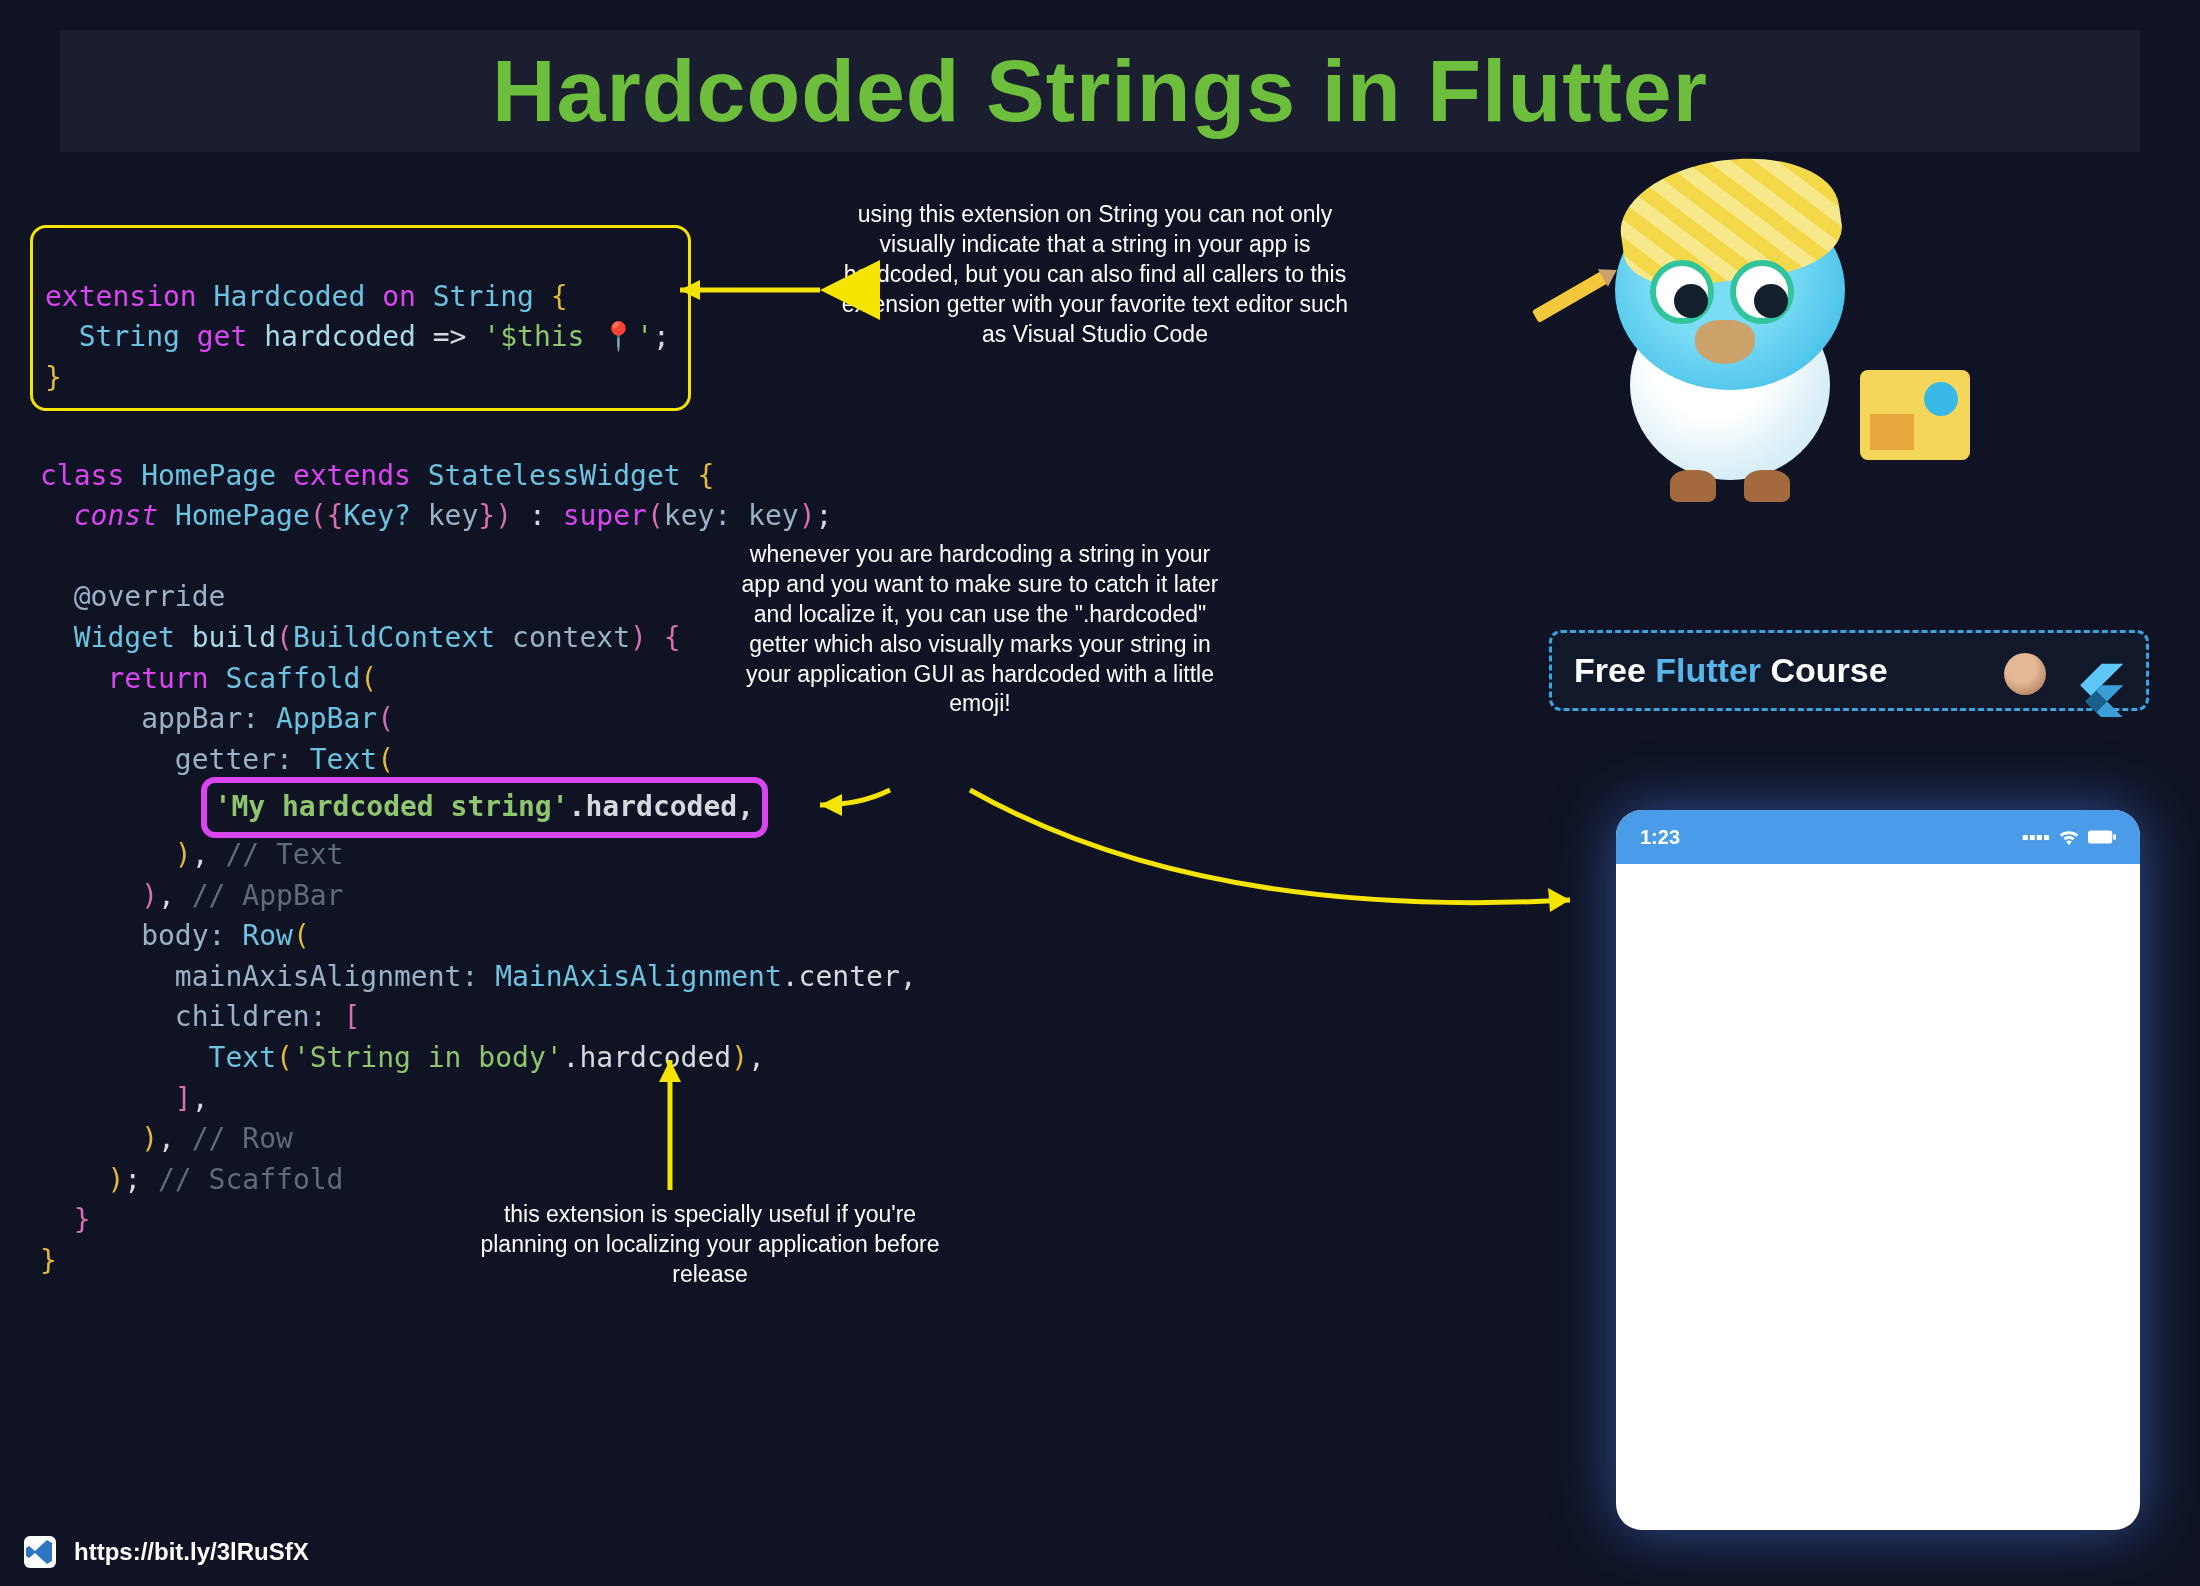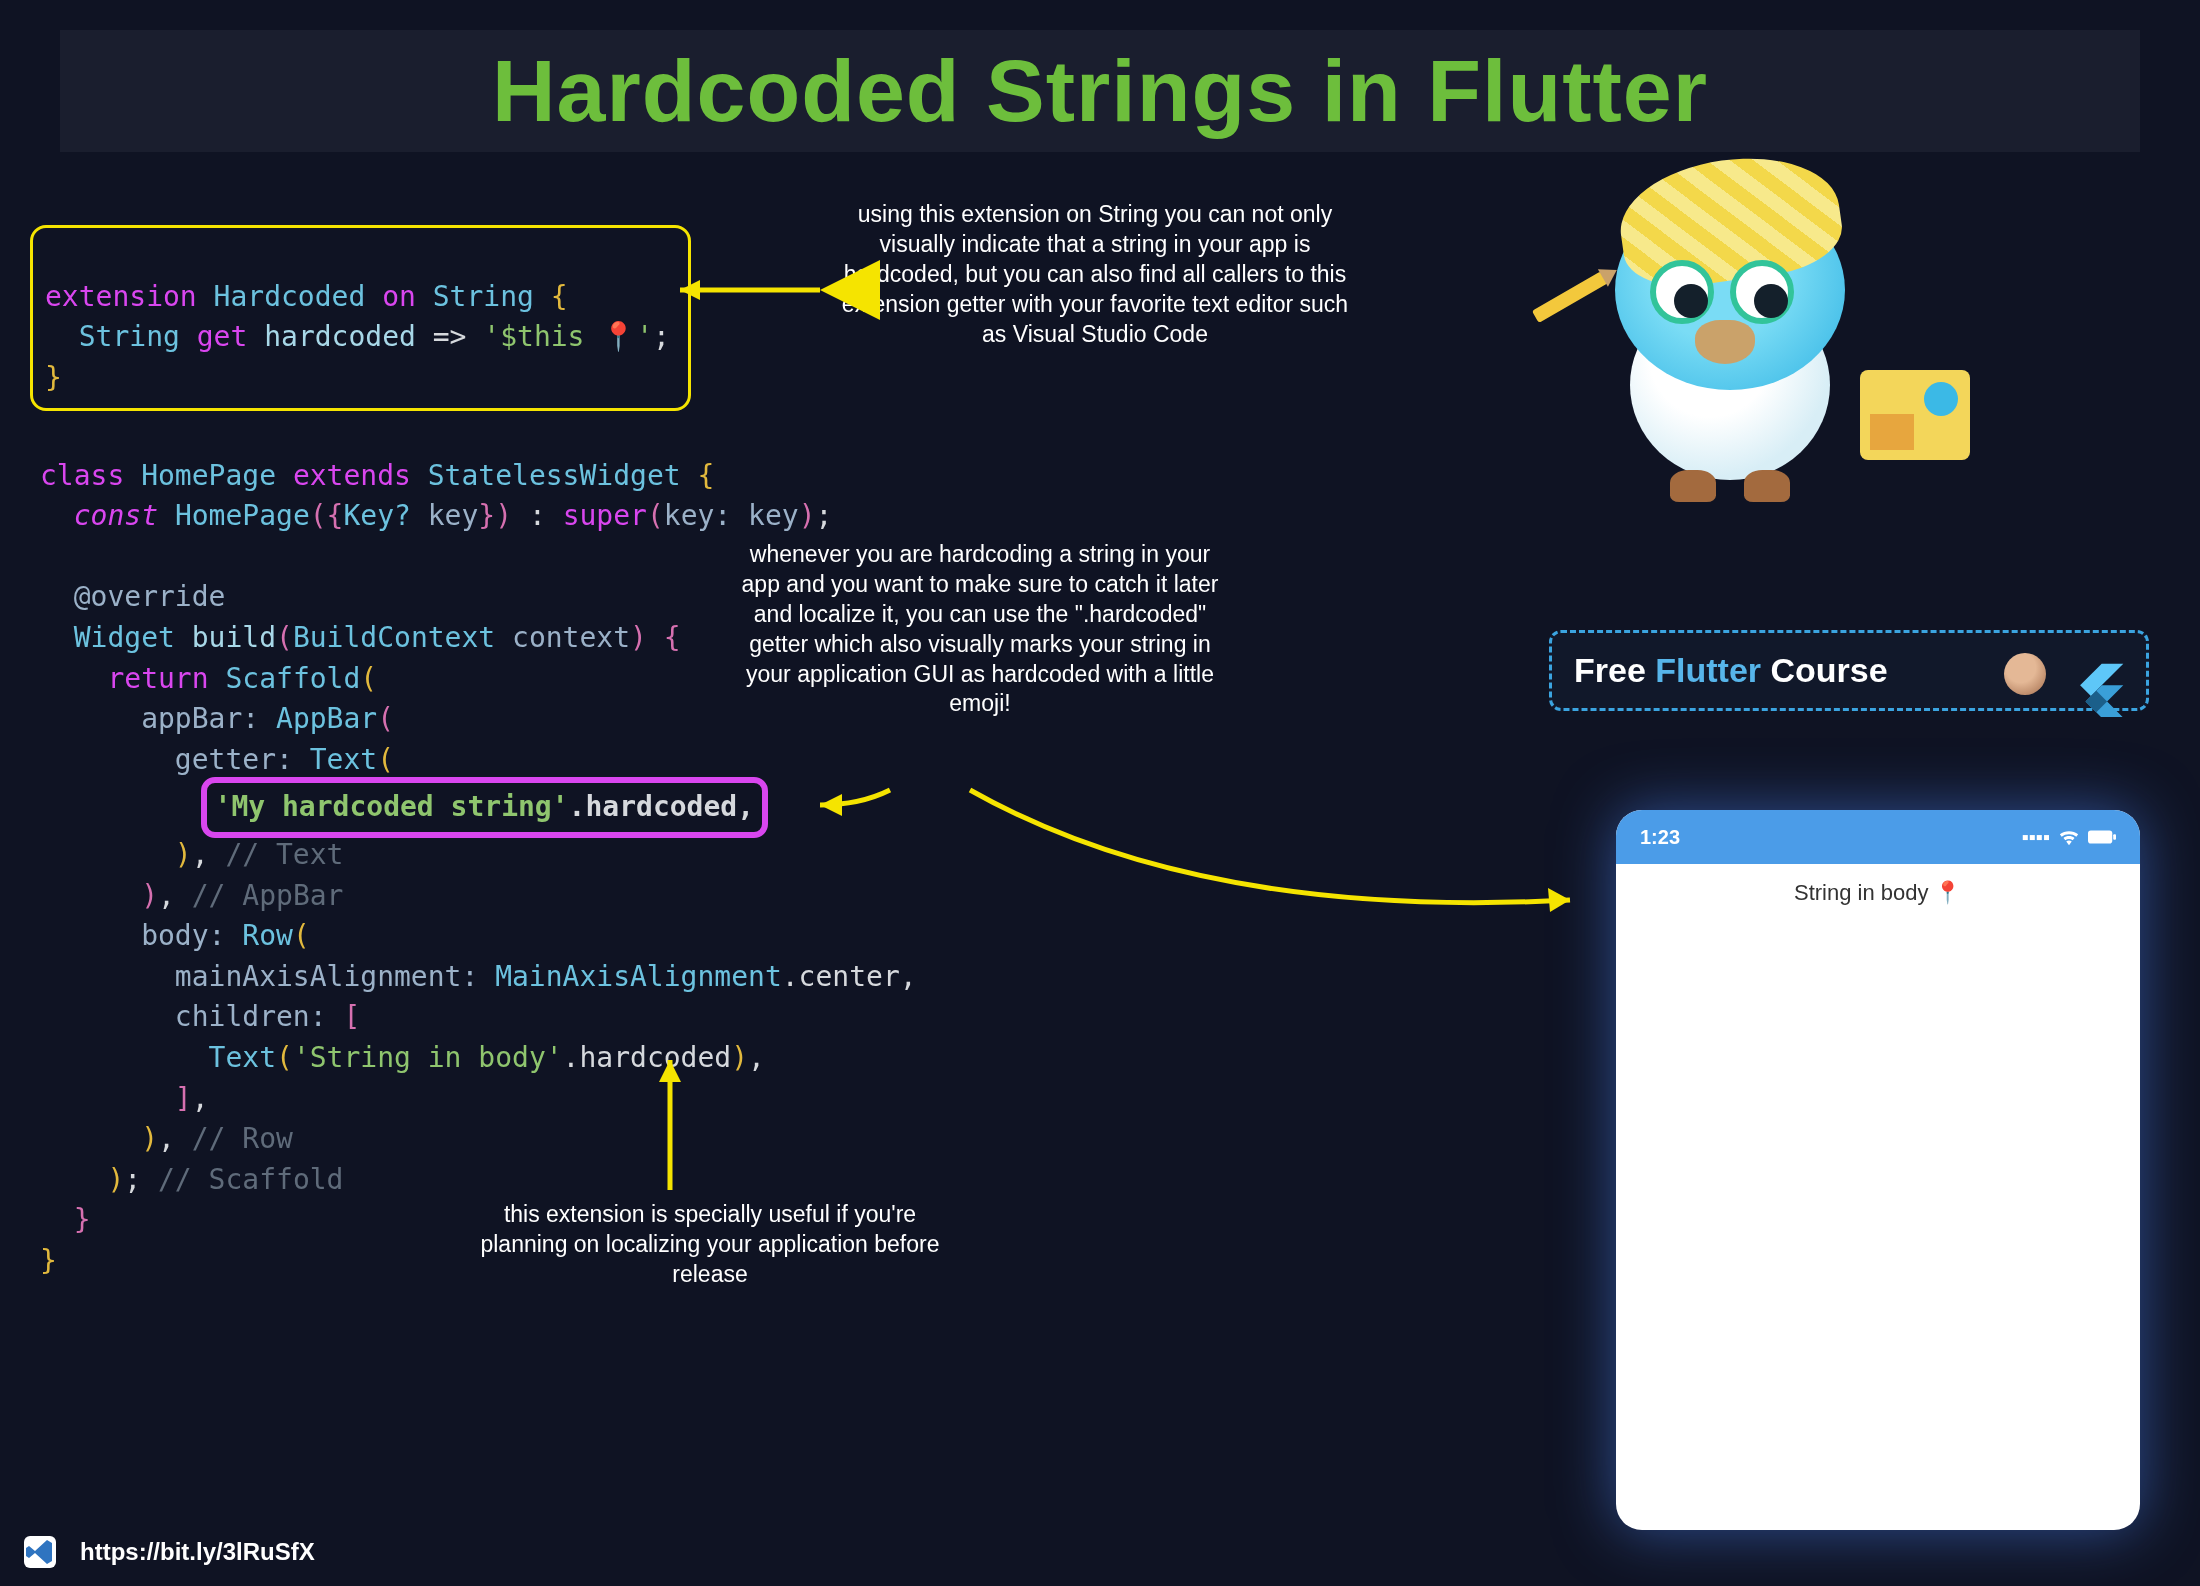--- a/index.html
+++ b/index.html
@@ -186,21 +186,21 @@
   
   .arrows {
     position: absolute; left: 0; top: 0;
     width: 2200px; height: 1586px;
     pointer-events: none;
   }
 
   
   .footer {
     position: absolute; left: 24px; bottom: 18px;
-    display: flex; align-items: center; gap: 24px;
+    display: flex; align-items: center; gap: 18px;
     font-weight: 800; font-size: 24px; color: #fff;
   }
   .vscode-icon {
     width: 32px; height: 32px;
     display: flex; align-items: center; justify-content: center;
   }
 </style>
 </head>
 <body>
 
@@ -274,23 +274,20 @@
       <span>▪▪▪▪</span>
       <svg width="22" height="18" viewBox="0 0 24 18">
           <path d="M12 18l-3-4c1.8-1.4 4.2-1.4 6 0l-3 4zm-6-8c3.3-2.7 8.7-2.7 12 0l-2 2.6c-2.2-1.8-5.8-1.8-8 0L6 10zm-4-4c5.5-4.5 14.5-4.5 20 0l-2 2.6C15.6 5 8.4 5 4 8.6L2 6z" fill="#fff"></path>
         </svg>
       <svg width="28" height="14" viewBox="0 0 30 14">
           <rect x="0" y="0" width="26" height="14" rx="3" fill="#fff"></rect>
           <rect x="27" y="4" width="3" height="6" rx="1" fill="#fff"></rect>
         </svg>
     </span>
   </div>
-  <div class="phone-body">
-    <span>String in body 📍</span>
-  </div>
 </div>
 
 <svg class="arrows">
   <defs>
     <marker id="ah" markerWidth="14" markerHeight="12" refX="2" refY="6" orient="auto">
       <path d="M12,0 L0,6 L12,12 z" fill="#f5e400"></path>
     </marker>
     <marker id="ahR" markerWidth="14" markerHeight="12" refX="12" refY="6" orient="auto">
       <path d="M0,0 L12,6 L0,12 z" fill="#f5e400"></path>
     </marker>

